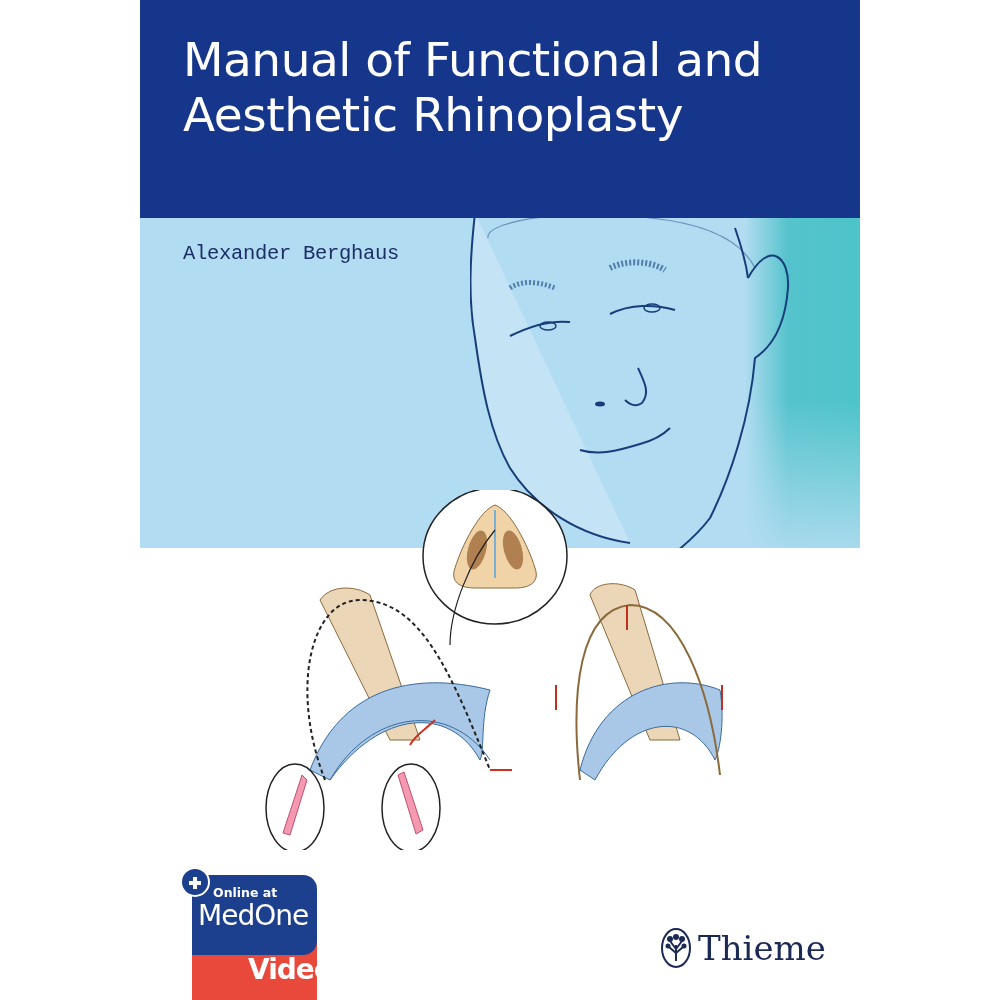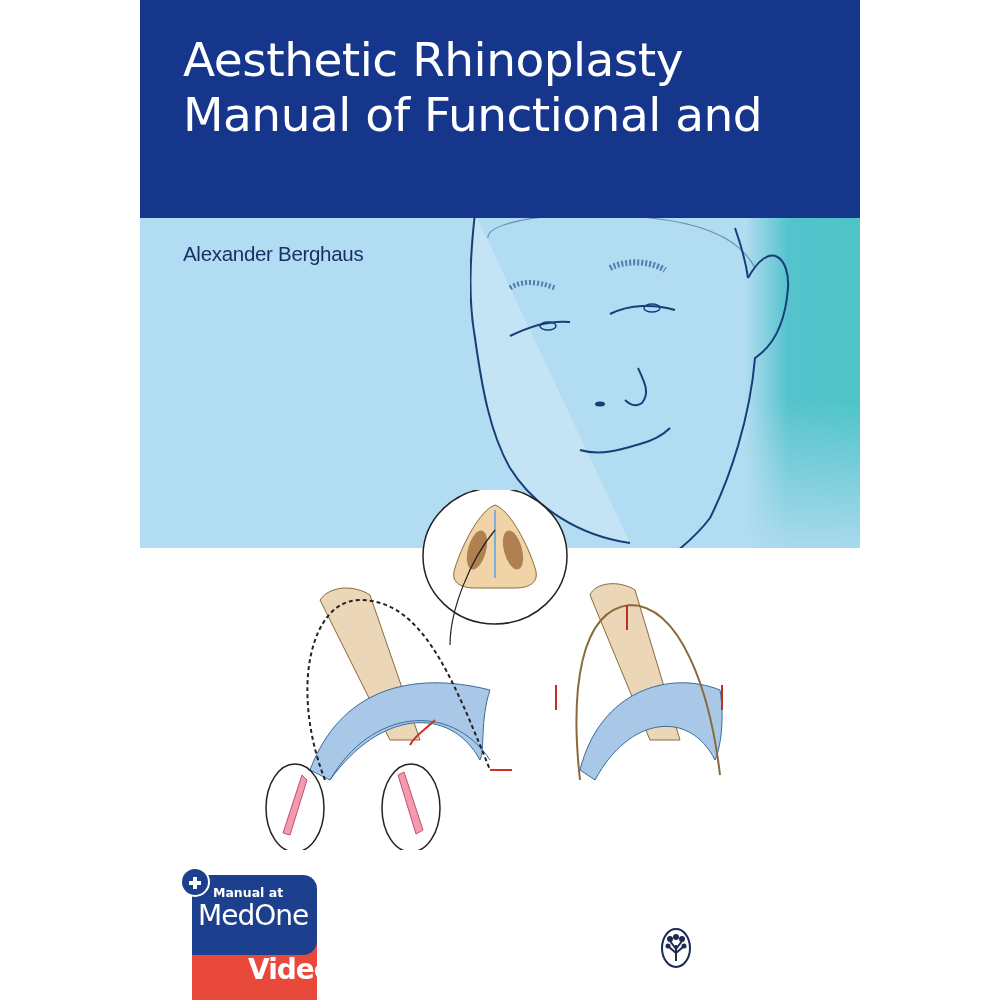--- a/index.html
+++ b/index.html
@@ -5,21 +5,21 @@
   html, body { margin:0; padding:0; background:#ffffff; }
   body { width:1000px; height:1000px; position:relative; overflow:hidden; font-family:"Liberation Sans", sans-serif; }
   .cover { position:absolute; left:140px; top:0; width:720px; height:1000px; background:#ffffff; overflow:hidden; }
   .header { position:absolute; left:0; top:0; width:720px; height:218px; background:#15368a; }
   .title { position:absolute; left:43px; top:32px; color:#ffffff; font-size:47px; line-height:55px; letter-spacing:-0.5px; font-family:"DejaVu Sans", sans-serif; font-weight:normal; }
   .subtitle { position:absolute; left:43px; top:166px; color:#ffffff; font-size:20.5px; font-family:"DejaVu Sans", sans-serif; letter-spacing:-0.3px; }
   .photo-band { position:absolute; left:0; top:218px; width:720px; height:330px;
      background: linear-gradient(90deg, #b2dcf1 0%, #b2dcf1 84%, #55c3cc 90%, #4cc4c8 100%); }
   .photo-band .fade { position:absolute; right:0; top:0; width:160px; height:330px;
      background: linear-gradient(180deg, rgba(178,220,241,0) 0%, rgba(178,220,241,0) 55%, rgba(178,220,241,0.9) 100%); }
-  .author { position:absolute; left:43px; top:24px; color:#1b2f66; font-size:20.5px; font-family:Liberation Sans, sans-serif; letter-spacing:-0.3px; }
+  .author { position:absolute; left:43px; top:24px; color:#1b2f66; font-size:20.5px; font-family:Liberation Mono, monospace; letter-spacing:-0.3px; }
   .face { position:absolute; left:330px; top:0; width:330px; height:330px; }
   .illus { position:absolute; left:110px; top:490px; width:500px; height:360px; }
   .badge { position:absolute; left:40px; top:855px; width:140px; height:145px; }
   .badge .blue { position:absolute; left:12px; top:20px; width:125px; height:80px; background:#1c3f8e; border-radius:14px 14px 14px 0; }
   .badge .red { position:absolute; left:12px; top:72px; width:125px; height:80px; background:#e8493a; }
   .badge .plus { position:absolute; left:0; top:12px; width:30px; height:30px; border-radius:50%; background:#1c3f8e; border:2px solid #ffffff; box-sizing:border-box; }
   .badge .plus:before, .badge .plus:after { content:""; position:absolute; background:#ffffff; }
   .badge .plus:before { left:7px; top:12px; width:12px; height:4px; }
   .badge .plus:after { left:11px; top:8px; width:4px; height:12px; }
   .badge .online { position:absolute; left:33px; top:30px; color:#ffffff; font-size:12.5px; font-weight:bold; font-family:"DejaVu Sans", sans-serif; }
@@ -29,22 +29,22 @@
   .publisher .logo { width:32px; height:42px; }
   .publisher .name { margin-left:6px; color:#1b2a55; font-size:34px; font-family:"DejaVu Serif", serif; }
 </style>
 </head>
 <body>
 
 <div class="cover">
 
   <div class="header">
     <div class="title">
+      <div>Manual of Functional and</div>
       <div>Aesthetic Rhinoplasty</div>
-      <div>Manual of Functional and</div>
     </div>
   </div>
 
   <div class="photo-band">
     <div class="fade"></div>
     <div class="author">Alexander Berghaus</div>
     <svg class="face" viewBox="0 0 330 330">
       <path d="M18 20 C15 0 120 -10 180 0 C230 5 270 20 285 50" fill="none" stroke="#3a5f97" stroke-width="1.2" opacity="0.6"></path>
       <path d="M5 -5 C0 40 -2 80 5 120 C12 170 20 215 40 250 C65 290 110 318 160 325" fill="#c4e4f6" stroke="#173e7a" stroke-width="2"></path>
       <path d="M265 10 C272 30 276 45 278 60" fill="none" stroke="#173e7a" stroke-width="2"></path>
@@ -95,30 +95,31 @@
     <g>
       <ellipse cx="161" cy="318" rx="29" ry="44" fill="#ffffff" stroke="#222222" stroke-width="1.5"></ellipse>
       <path d="M148 285 L154 282 L173 340 L166 344 Z" fill="#f39ab0" stroke="#c05070" stroke-width="1"></path>
     </g>
   </svg>
 
   <div class="badge">
     <div class="red"></div>
     <div class="blue"></div>
     <div class="plus"></div>
-    <div class="online">Manual at</div>
+    <div class="online">Online at</div>
     <div class="medone">MedOne</div>
     <div class="videos">Videos</div>
   </div>
 
   <div class="publisher">
     <svg class="logo" viewBox="0 0 32 42">
       <ellipse cx="16" cy="21" rx="14" ry="19" fill="#ffffff" stroke="#1b2a55" stroke-width="2"></ellipse>
       <path d="M16 34 L16 18 M16 22 L10 14 M16 22 L22 14 M16 26 L9 20 M16 26 L23 20" stroke="#1b2a55" stroke-width="2"></path>
       <circle cx="10" cy="12" r="3" fill="#1b2a55"></circle>
         <circle cx="22" cy="12" r="3" fill="#1b2a55"></circle>
       <circle cx="16" cy="10" r="3" fill="#1b2a55"></circle>
         <circle cx="8" cy="19" r="2.5" fill="#1b2a55"></circle>
       <circle cx="24" cy="19" r="2.5" fill="#1b2a55"></circle>
     </svg>
+    <span class="name">Thieme</span>
   </div>
 
 </div>
 
 </body></html>

